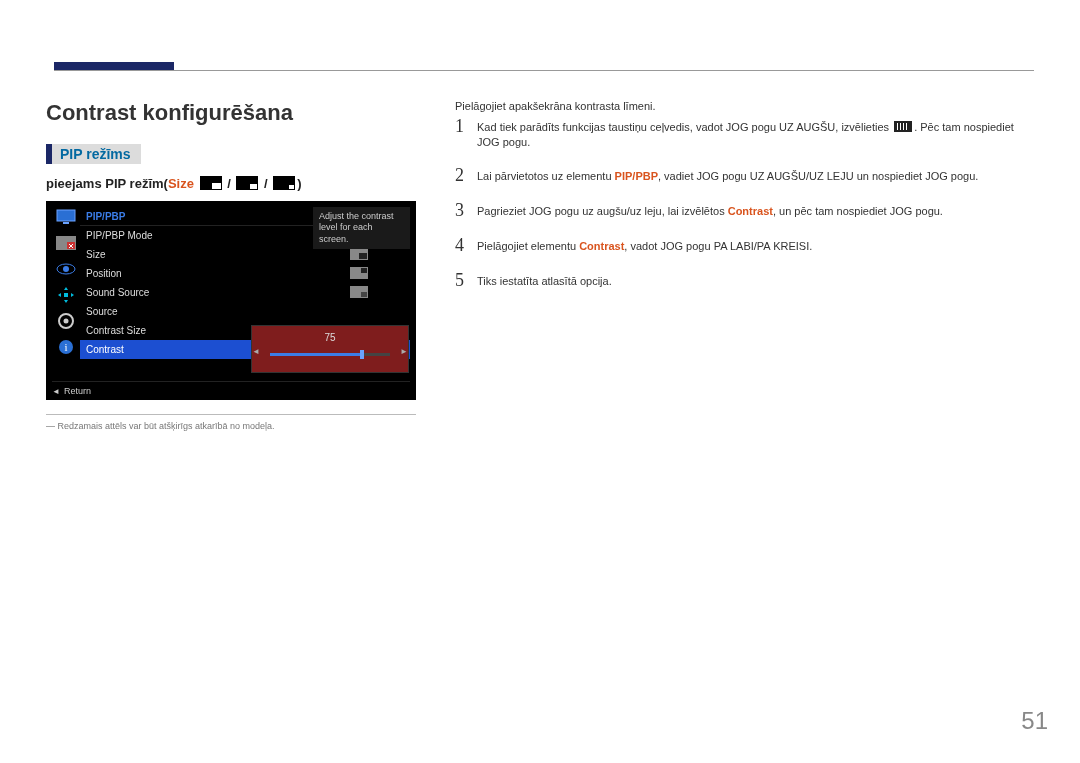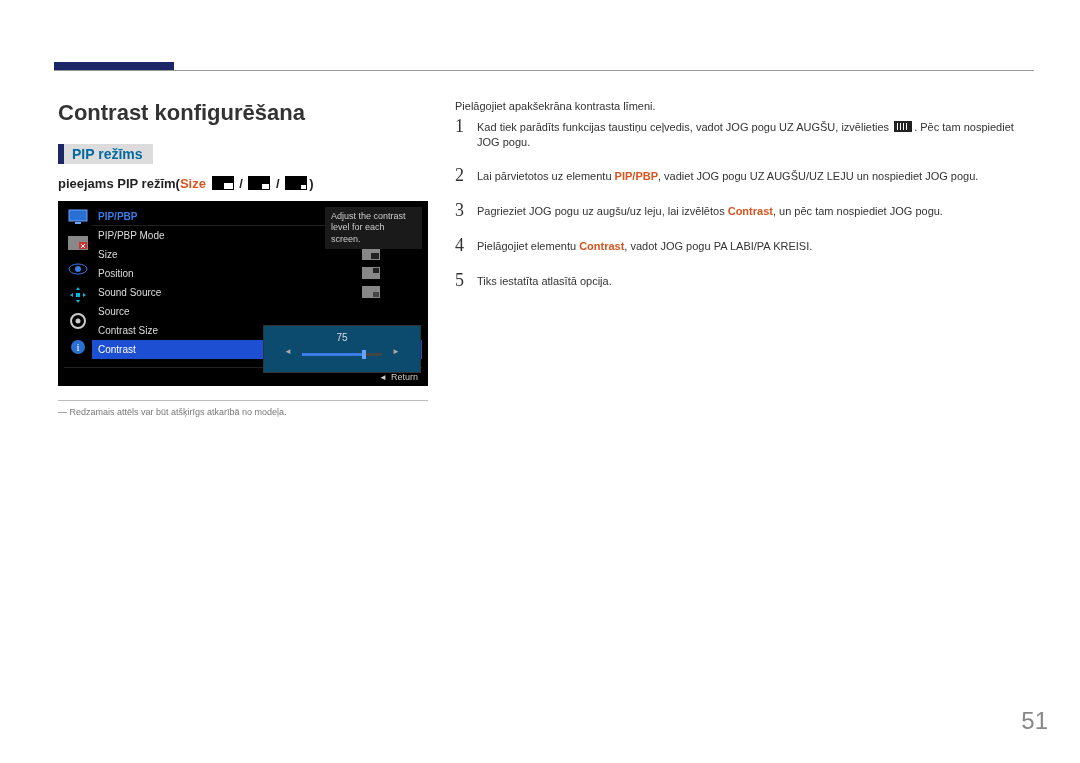--- a/index.html
+++ b/index.html
@@ -22,21 +22,21 @@
   .top-accent {
     position: absolute;
     top: 62px;
     left: 54px;
     width: 120px;
     height: 8px;
     background: #1b2766;
   }
   .left-col {
     position: absolute;
-    left: 58px;
+    left: 46px;
     top: 100px;
     width: 380px;
   }
   .right-col {
     position: absolute;
     left: 455px;
     right: 46px;
     top: 100px;
   }
   .page-title {
@@ -106,35 +106,35 @@
     background:#1a1a1a;
     padding:4px 6px;
     font-size:9px;
     line-height:1.25;
     color:#ccc;
   }
   .osd-slider-box {
     position:absolute;
     left:205px; top:124px;
     width:158px; height:48px;
-    background:#0c4a6e;
+    background:#7f1d1d;
     border:1px solid #333;
-    padding:6px 20px;
+    padding:6px 0;
   }
   .osd-slider-val { text-align:center; font-size:10px; color:#ddd; margin-bottom:4px; }
   .osd-slider-track {
     height: 3px; background:#444; position:relative; margin:6px 10px 0 10px;
   }
   .osd-slider-fill { position:absolute; left:0; top:0; height:3px; background:#3b7de8; width:75%; }
   .osd-slider-thumb { position:absolute; left:75%; top:-3px; width:4px; height:9px; background:#6aa2ff; }
   .osd-footer {
-    text-align:right; font-size:9px; color:#ccc;
+    font-size:9px; color:#ccc;
     padding:4px 4px 0 0;
     border-top:1px solid #222;
-    margin-top:4px;
+    margin-top:18px;
   }
   .osd-footer .tri { font-size:8px; margin-right:4px; }
   .val-ico {
     display:inline-block; width:18px; height:12px; background:#888; position:relative;
   }
   .val-ico .inner { position:absolute; background:#000; }
   .hr-thin { height:1px; background:#bbb; margin:14px 0 6px 0; width:370px; }
   .footnote { font-size:9px; color:#777; }
   .right-intro { font-size:11px; color:#333; margin-bottom:4px; }
   .steps { }

